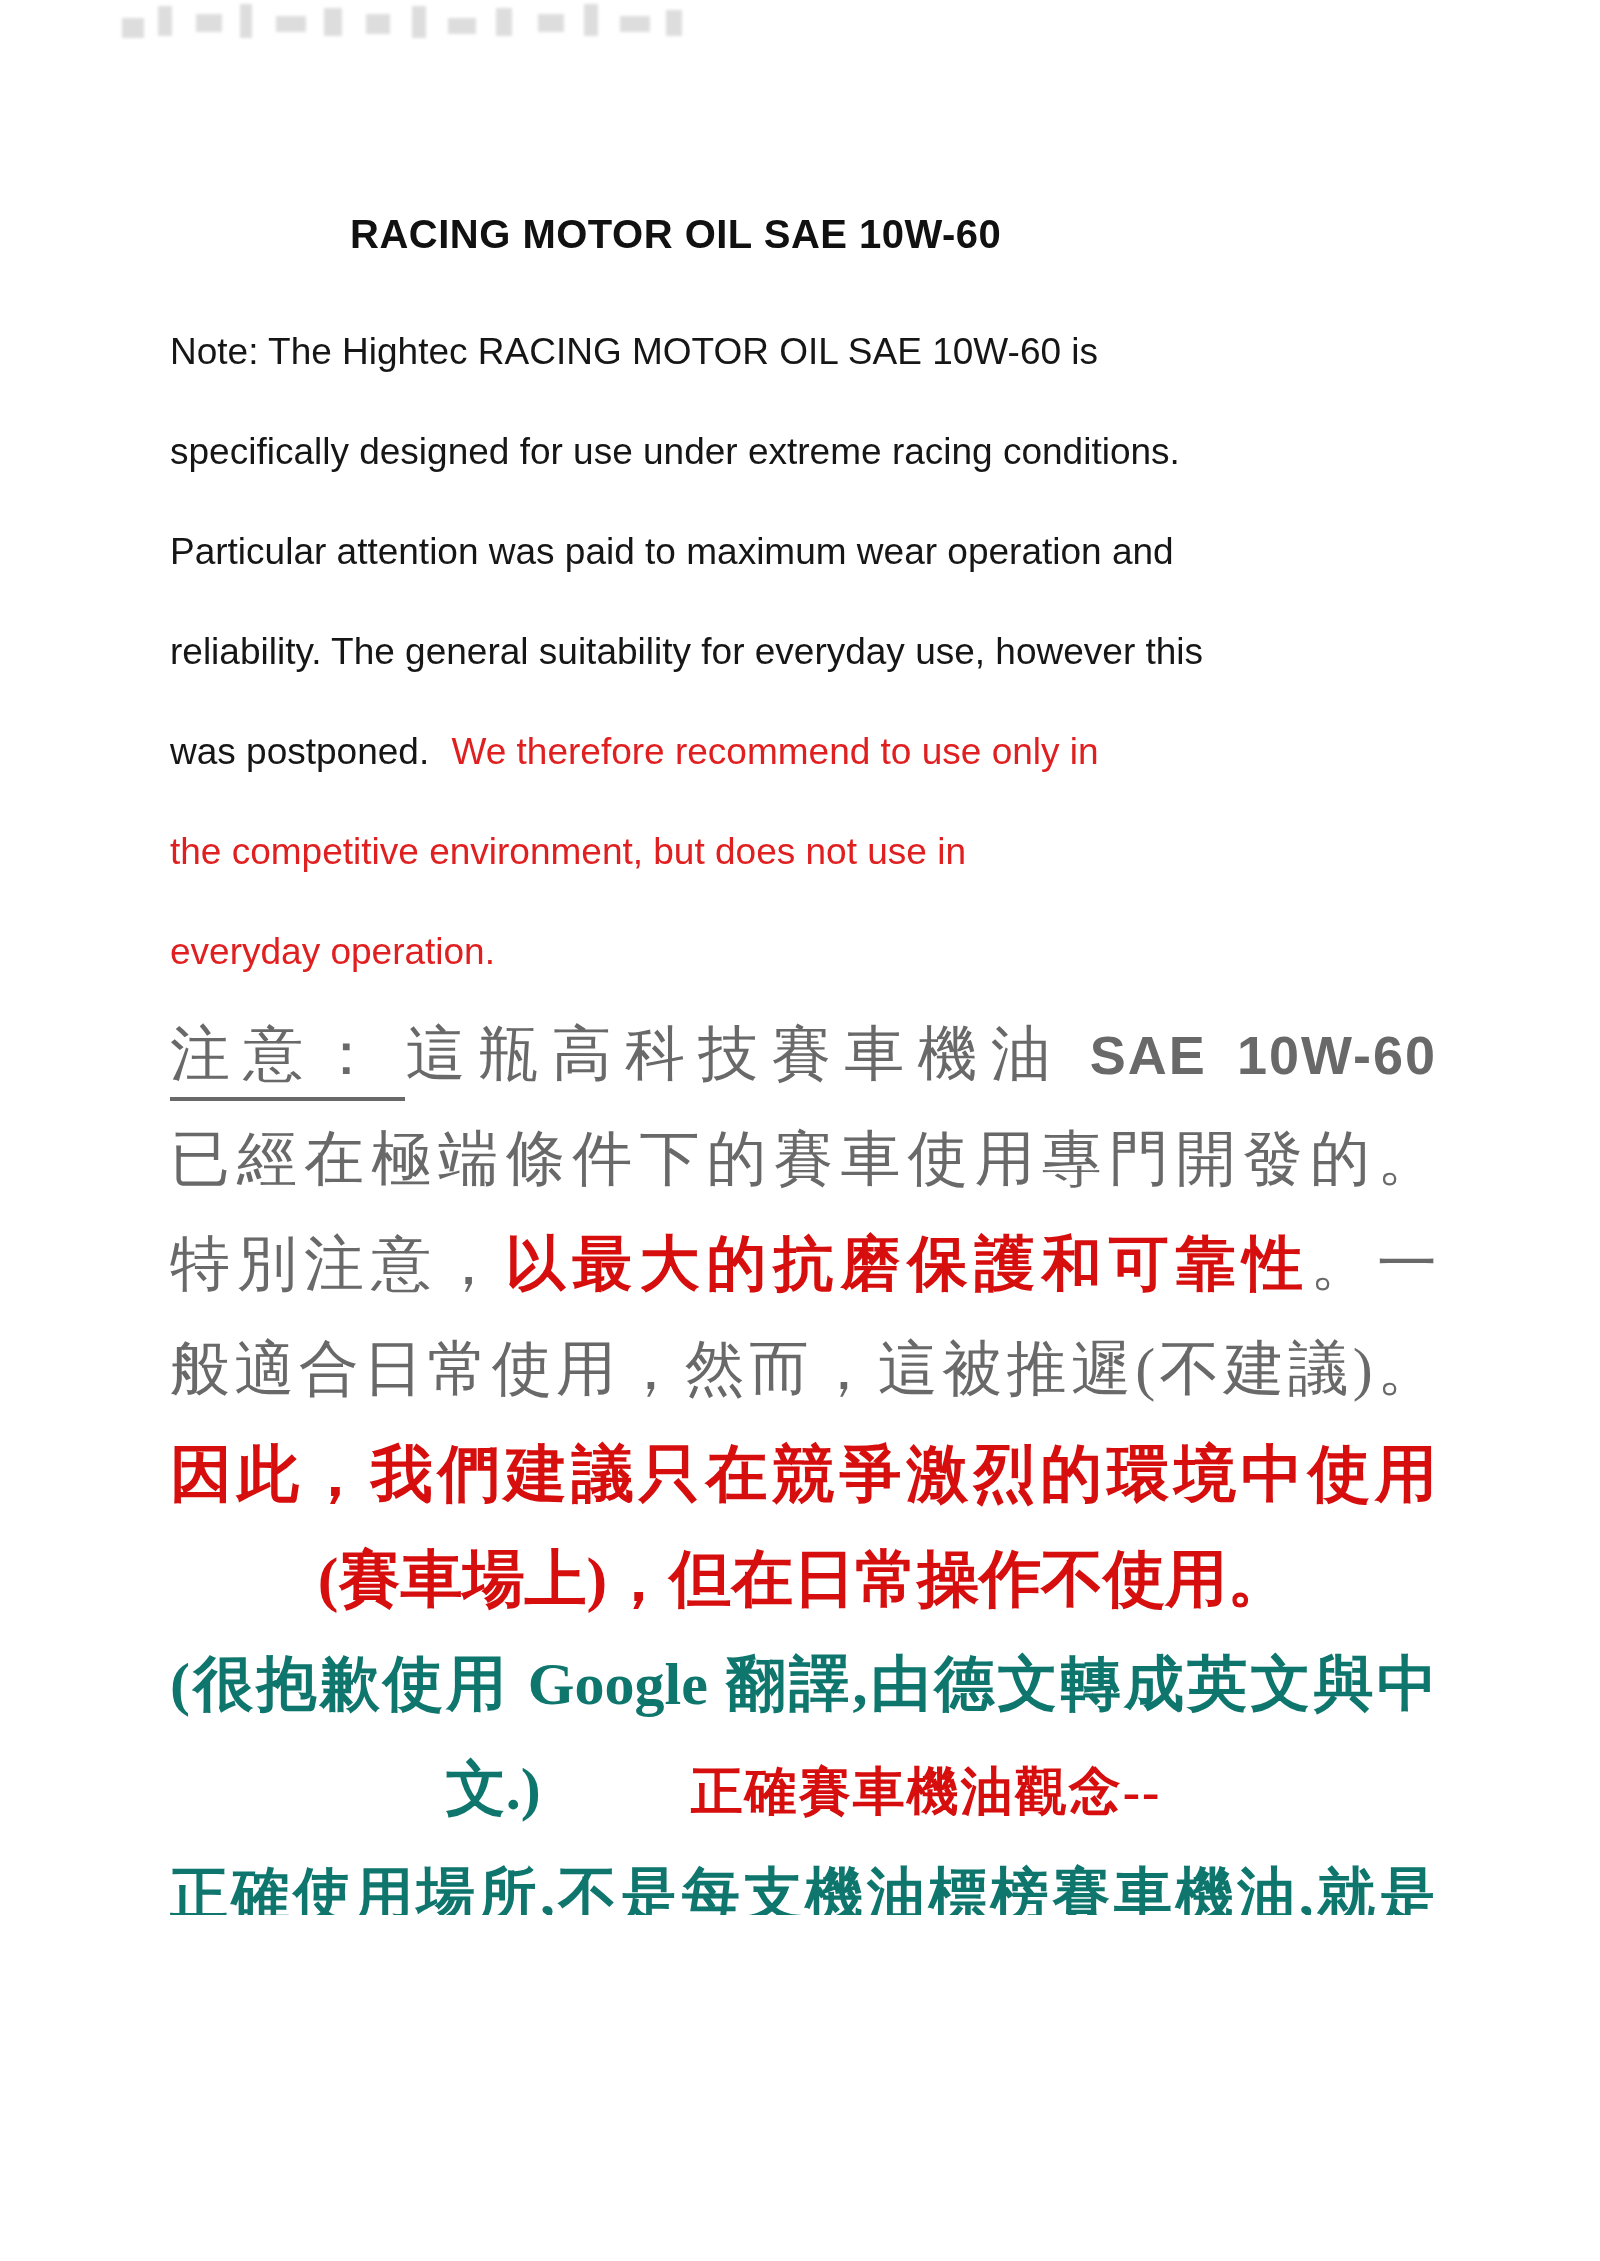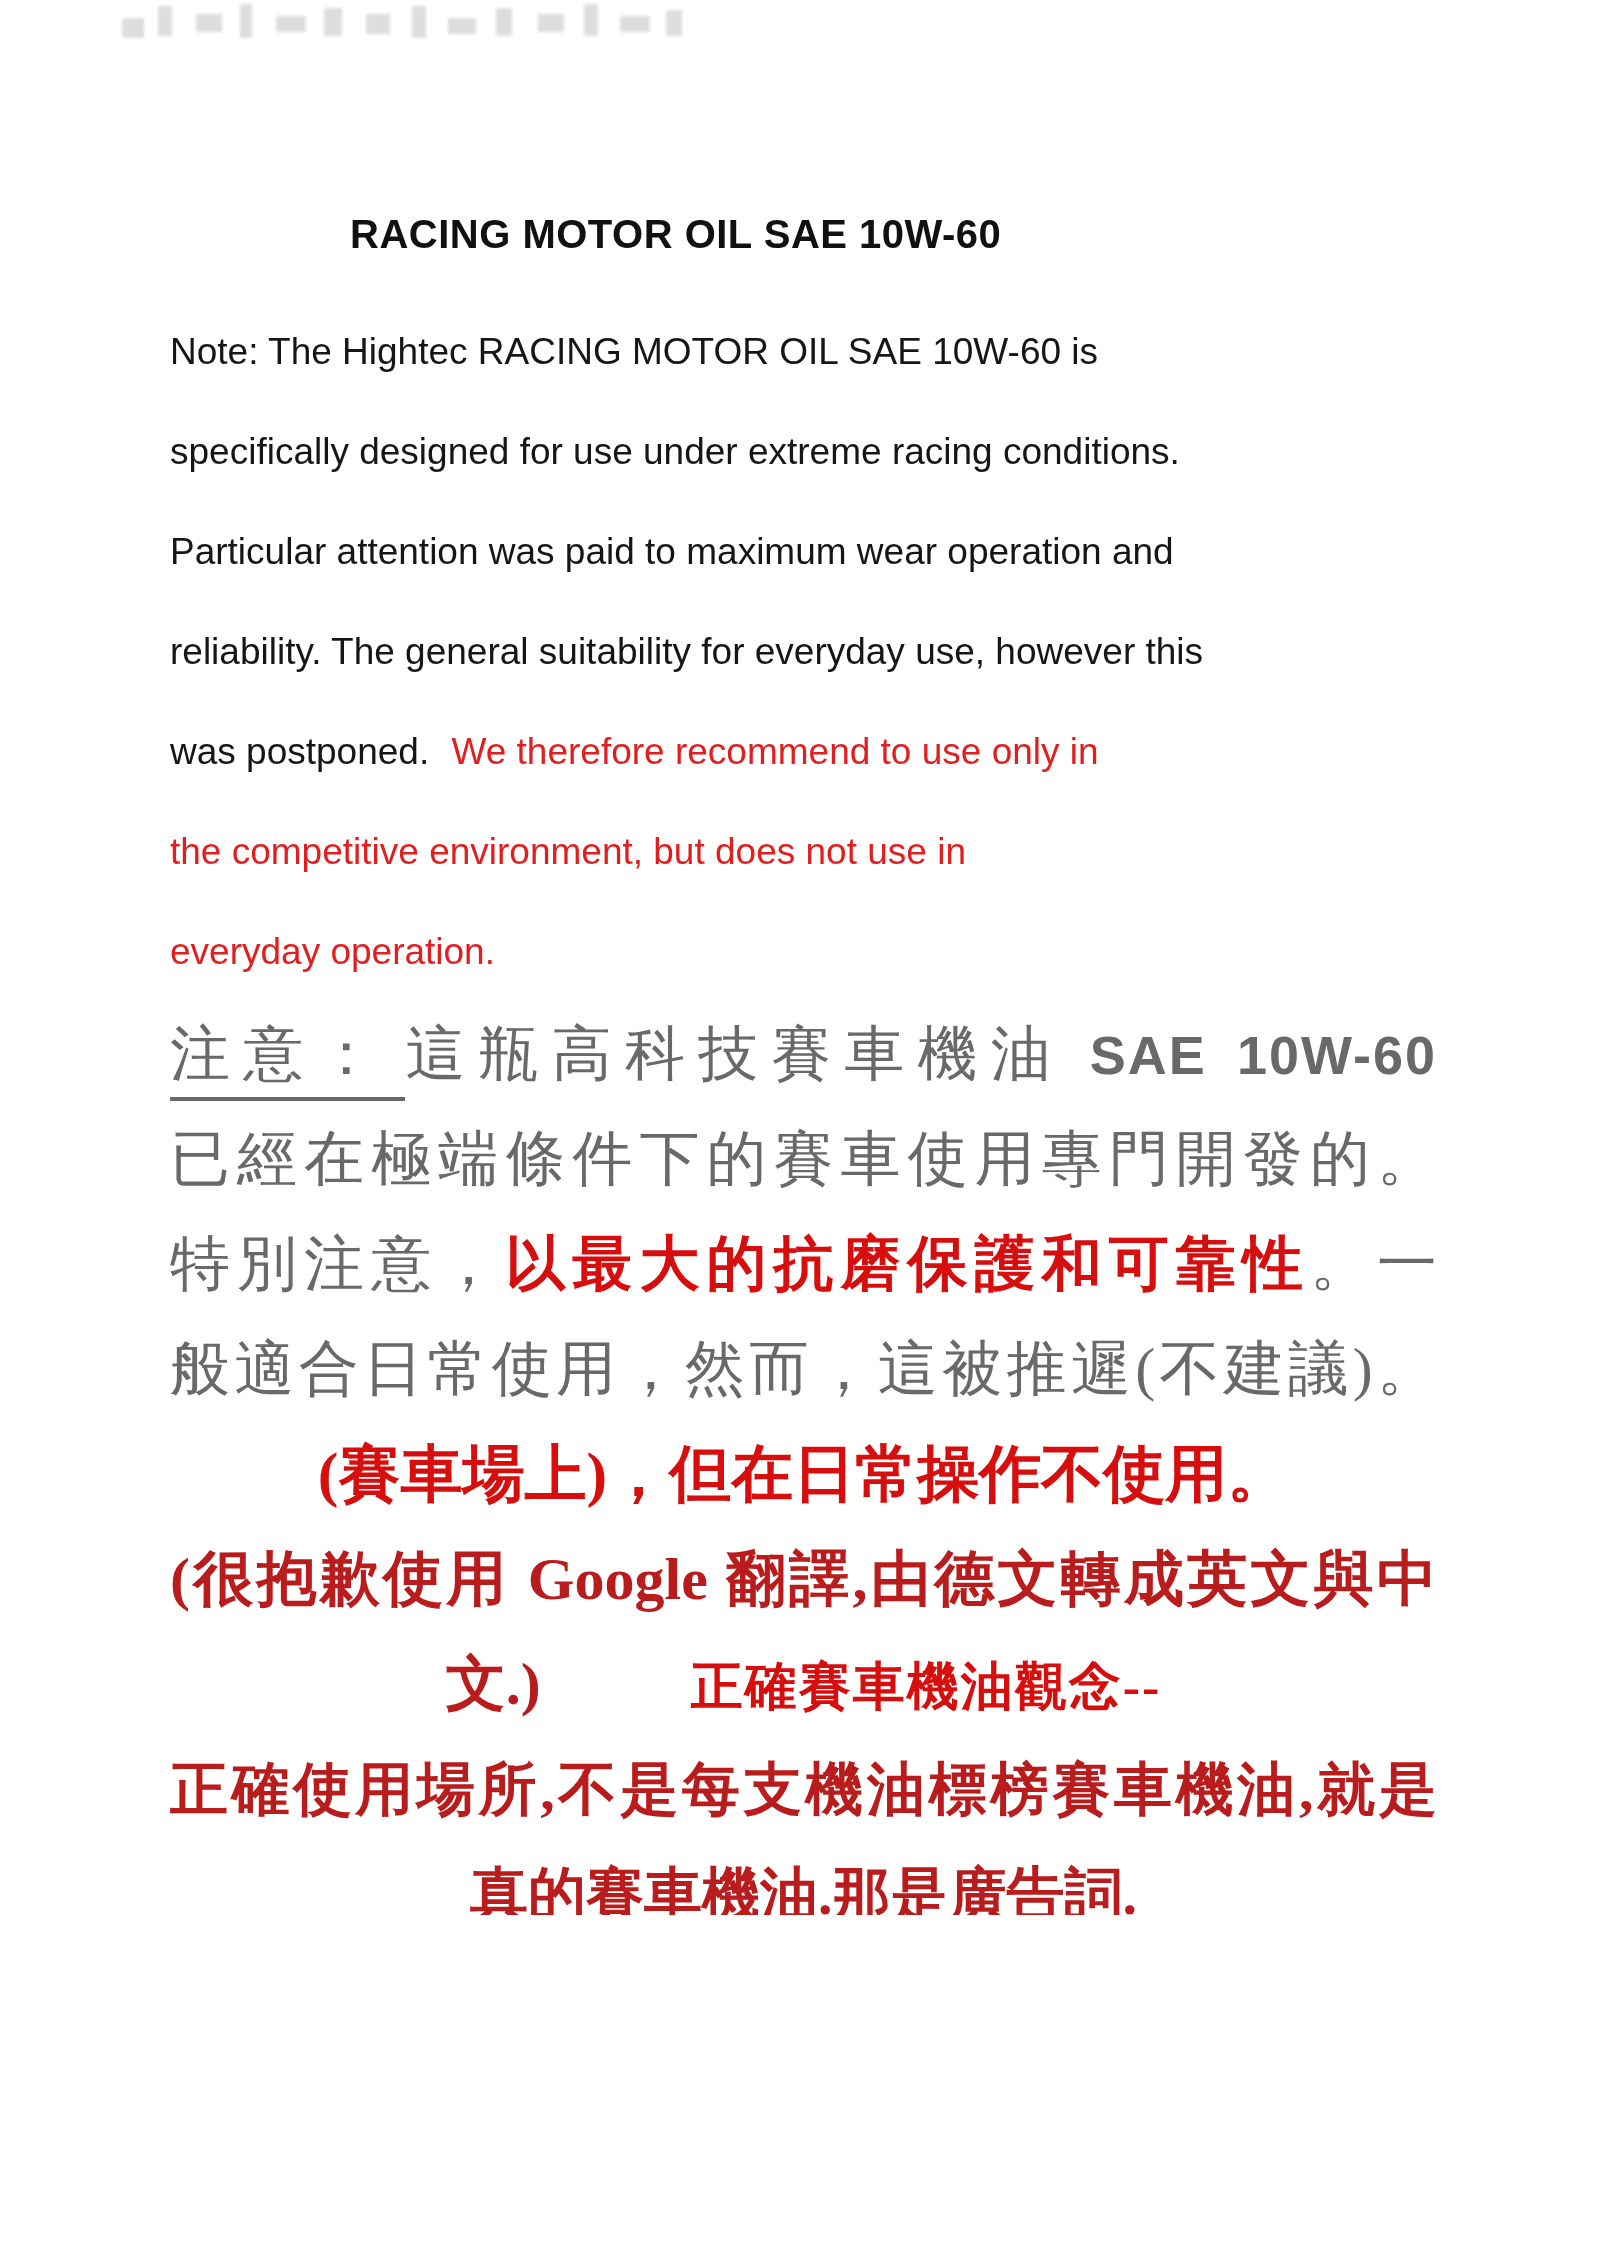--- a/index.html
+++ b/index.html
@@ -66,21 +66,21 @@
   .zh-line {
     height: 105px;
     line-height: 105px;
     font-size: 60px;
     white-space: nowrap;
     text-align: center;
   }
   .just { white-space: normal; text-align: justify; text-align-last: justify; }
   .gray   { color: #696969; }
   .zh-red { color: #d60e0e; }
-  .blackzh{ color: #b91c1c; }
+  .blackzh{ color: #0f766e; }
   .bold   { font-weight: 700; }
   .big    { font-size: 62px; }
   .m9     { font-size: 58px; }
   .small8 { font-size: 52px; margin-left: 150px; letter-spacing: 2px; }
   .latin  {
     font-family: "Liberation Sans", sans-serif;
     font-weight: 700;
     font-size: 54px;
     margin-left: 26px;
     letter-spacing: 2px;
@@ -130,20 +130,21 @@
 
   <div class="zh-block">
     <div class="zh-line gray just">
       <span class="ul">注意：</span><span>這瓶高科技賽車機油</span><span class="latin">SAE 10W-60</span>
     </div>
     <div class="zh-line gray just">已經在極端條件下的賽車使用專門開發的。</div>
     <div class="zh-line gray just">
       <span>特別注意，</span><span class="zh-red bold">以最大的抗磨保護和可靠性</span><span>。一</span>
     </div>
     <div class="zh-line gray just">般適合日常使用，然而，這被推遲(不建議)。</div>
+    <div class="zh-line zh-red bold big just">因此，我們建議只在競爭激烈的環境中使用</div>
     <div class="zh-line zh-red bold big">(賽車場上)，但在日常操作不使用。</div>
     <div class="zh-line blackzh bold just">(很抱歉使用 Google 翻譯,由德文轉成英文與中</div>
     <div class="zh-line">
       <span class="blackzh bold">文.)</span><span class="zh-red bold small8">正確賽車機油觀念--</span>
     </div>
     <div class="zh-line blackzh bold m9 just">正確使用場所,不是每支機油標榜賽車機油,就是</div>
     <div class="zh-line blackzh bold m9">真的賽車機油.那是廣告詞.</div>
   </div>
 
 </div>

